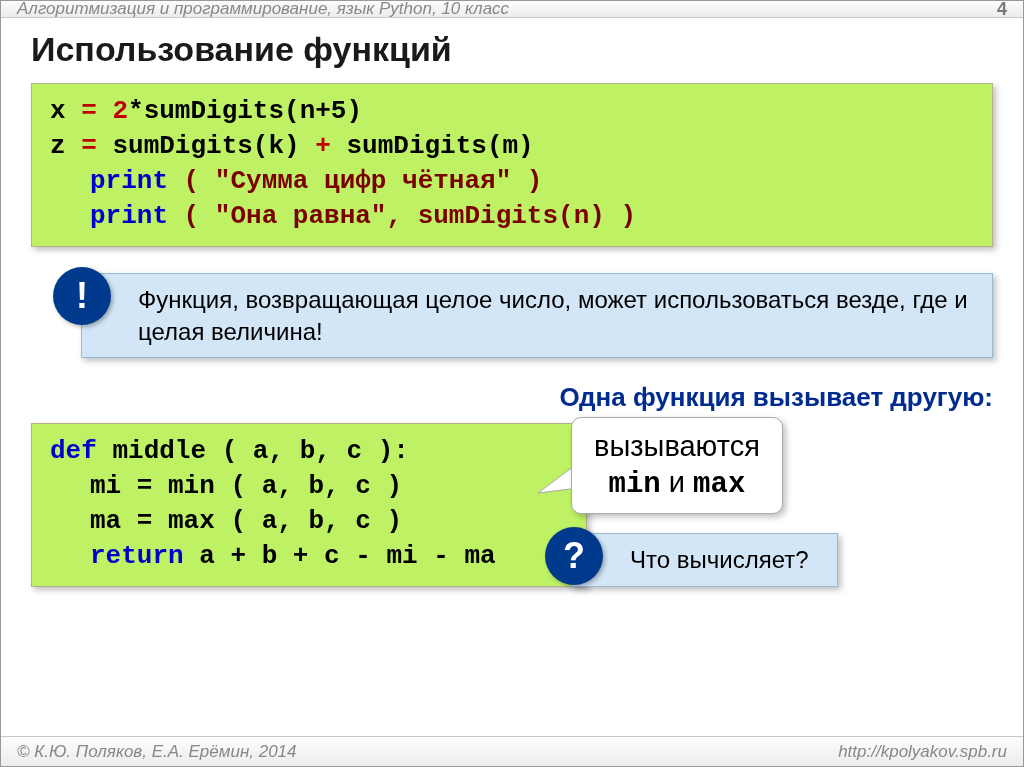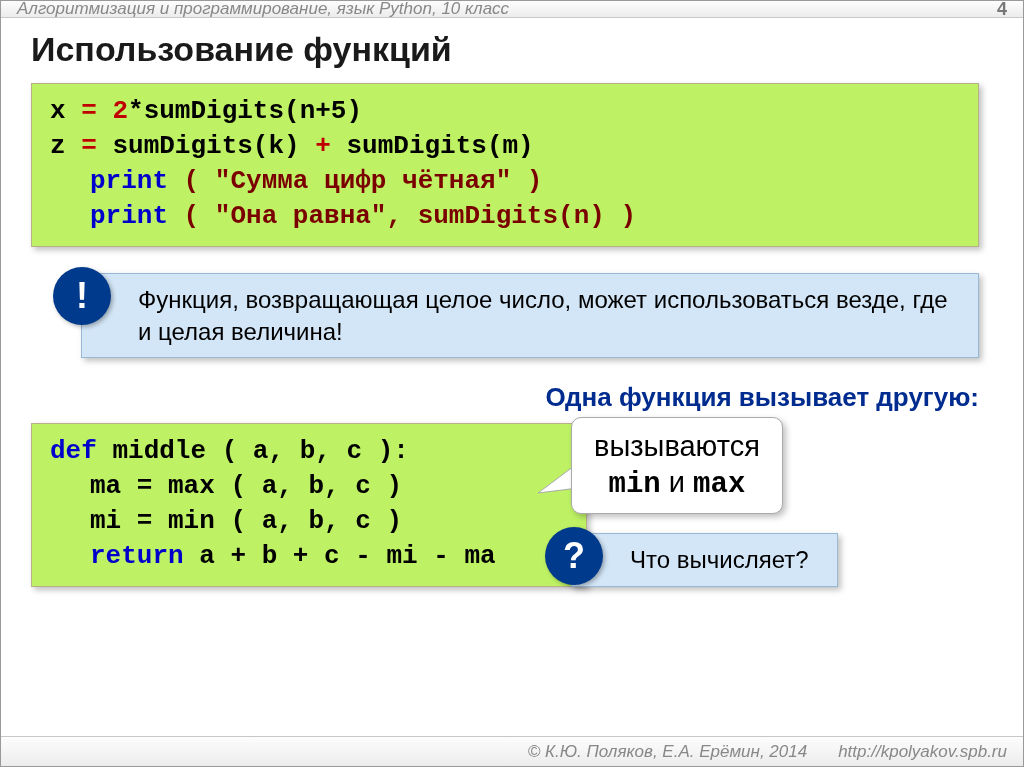--- a/index.html
+++ b/index.html
@@ -23,21 +23,21 @@
     align-items: center;
     justify-content: space-between;
     padding: 0 16px;
     font-style: italic;
     color: #888;
     font-size: 17px;
     gap: 30px;
   }
   .hdr .pg { font-weight: bold; color: #777; font-style: normal; font-size: 18px; }
 
-  .content { padding: 8px 44px 0 30px; }
+  .content { padding: 8px 30px 0 30px; }
 
   h1.title {
     margin: 4px 0 14px 0;
     font-size: 34px;
     font-weight: bold;
     color: #1a1a1a;
   }
 
   
   .codebox {
@@ -142,26 +142,25 @@
 
   
   .ftr {
     position: absolute;
     left: 0; right: 0; bottom: 0;
     height: 30px;
     background: linear-gradient(#fdfdfd, #ececec);
     border-top: 1px solid #c8c8c8;
     display: flex;
     align-items: center;
-    justify-content: flex-end;
+    justify-content: space-between;
     padding: 0 16px;
     color: #888;
     font-style: italic;
     font-size: 17px;
-    gap: 31px;
   }
 </style>
 </head>
 <body>
 
 <div class="hdr">
   <span>Алгоритмизация и программирование, язык Python, 10 класс</span>
   <span class="pg">4</span>
 </div>
 
@@ -180,22 +179,22 @@
     <div class="badge">!</div>
     <div class="note">Функция, возвращающая целое число, может использоваться везде, где и целая величина!</div>
   </div>
 
   <div class="subhead">Одна функция вызывает другую:</div>
 
   <div class="lower">
 
     <div class="codebox small">
       <div class="ln"><span class="kw-blue">def </span><span>middle</span><span> ( a, b, c ):</span></div>
+      <div class="ln ind1">mi = min ( a, b, c )</div>
       <div class="ln ind1">ma = max ( a, b, c )</div>
-      <div class="ln ind1">mi = min ( a, b, c )</div>
       <div class="ln ind1"><span class="kw-blue">return </span><span>a + b + c - mi - ma</span></div>
     </div>
 
     <div class="bubble-tail">
       <svg width="50" height="50">
         <polygon points="5,30 45,0 45,25" fill="#ffffff" stroke="#aaaaaa" stroke-width="1"></polygon>
       </svg>
     </div>
 
     <div class="bubble">

